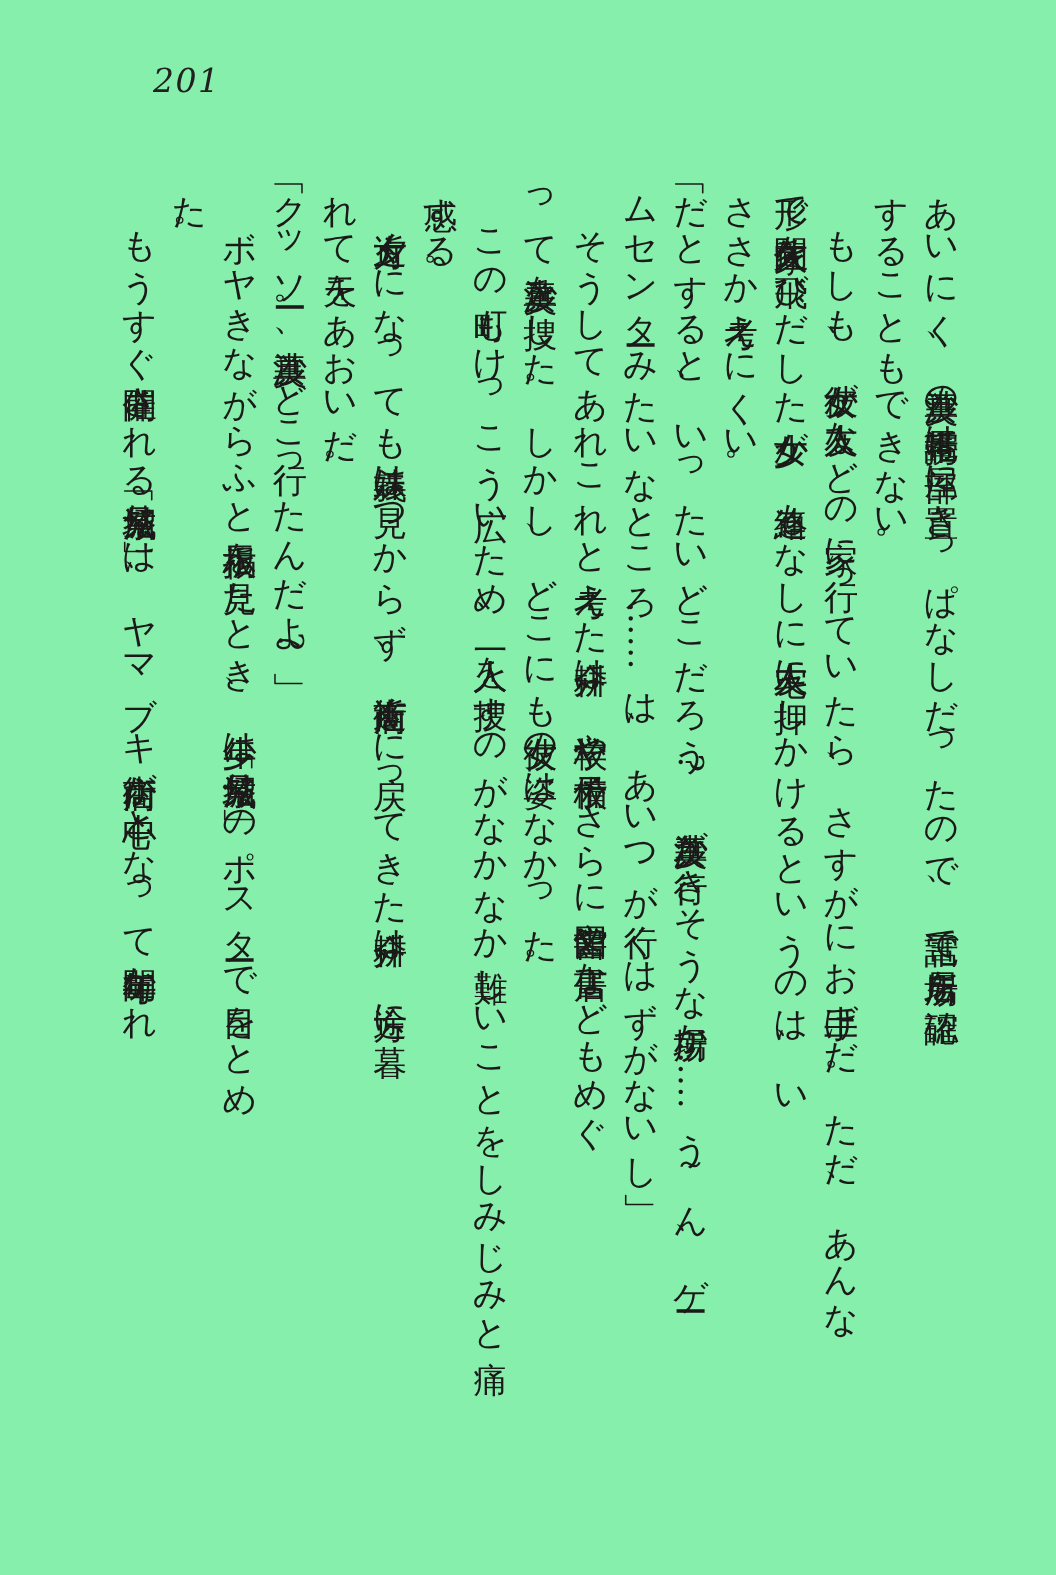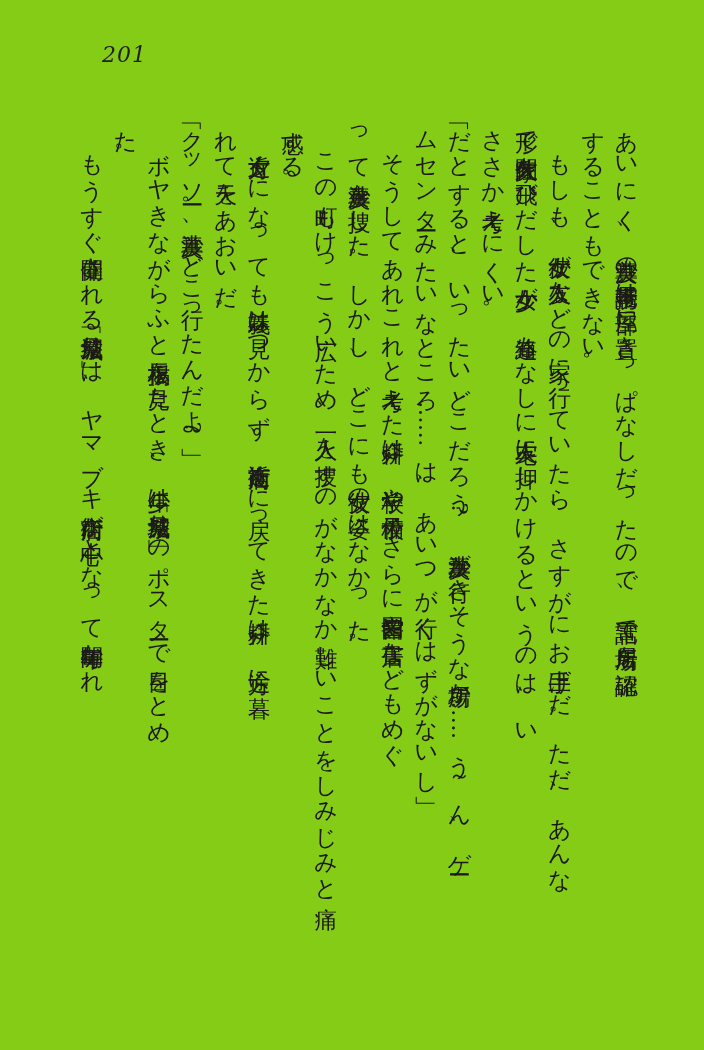--- a/index.html
+++ b/index.html
@@ -3,21 +3,21 @@
 <meta charset="utf-8">
 <style>
   html, body {
     margin: 0;
     padding: 0;
   }
   .page {
     position: relative;
     width: 704px;
     height: 1050px;
-    background: #84cc16;
+    background: #86efac;
     overflow: hidden;
     font-family: "DejaVu Serif", "Liberation Serif", serif;
   }
   .pagenum {
     position: absolute;
     top: 42px;
     left: 102px;
     font-size: 22px;
     font-style: italic;
     color: #222120;

